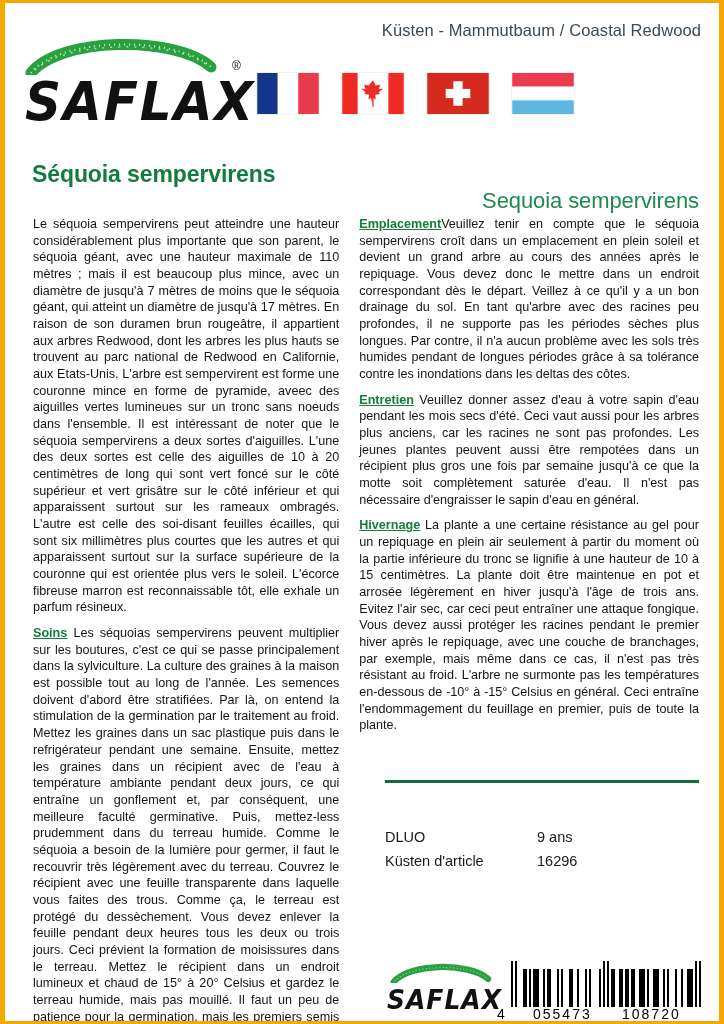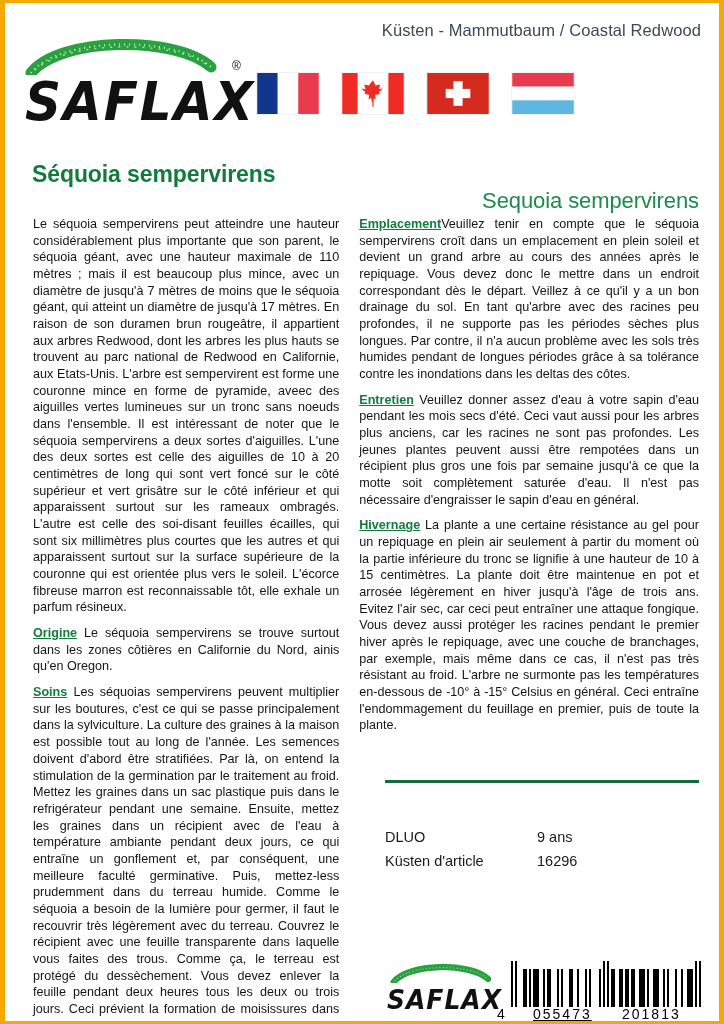--- a/index.html
+++ b/index.html
@@ -199,21 +199,21 @@
   .bar.spacer { background: transparent; }
   #barcode-digits {
     position: relative;
     height: 16px;
     font-family: "Liberation Sans", sans-serif;
     font-size: 14px;
     color: #000;
     margin-top: -1px;
   }
   #bc-d0 { position: absolute; left: 0px;  top: 0; }
-  #bc-d1 { position: absolute; left: 36px; top: 0; letter-spacing: 2px; text-decoration: underline; }
+  #bc-d1 { position: absolute; left: 36px; top: 0; letter-spacing: 2px; }
   #bc-d2 { position: absolute; left: 125px;top: 0; letter-spacing: 2px; }
 </style>
 </head>
 <body>
 
 <div id="packet">
 
   <div id="header">
 
     <div id="header-title">Küsten - Mammutbaum / Coastal Redwood</div>
@@ -260,21 +260,20 @@
   </div>
 
   <div id="title-latin">Sequoia sempervirens</div>
   <div id="title-fr">Séquoia sempervirens</div>
 
   <div id="cols">
 
     <div id="col-left">
       <p class="body">Le séquoia sempervirens peut atteindre une hauteur considérablement plus importante que son parent, le séquoia géant, avec une hauteur maximale de 110 mètres ; mais il est beaucoup plus mince, avec un diamètre de jusqu'à 7 mètres de moins que le séquoia géant, qui atteint un diamètre de jusqu'à 17 mètres. En raison de son duramen brun rougeâtre, il appartient aux arbres Redwood, dont les arbres les plus hauts se trouvent au parc national de Redwood en Californie, aux Etats-Unis. L'arbre est sempervirent est forme une couronne mince en forme de pyramide, aveec des aiguilles vertes lumineues sur un tronc sans noeuds dans l'ensemble. Il est intéressant de noter que le séquoia sempervirens a deux sortes d'aiguilles. L'une des deux sortes est celle des aiguilles de 10 à 20 centimètres de long qui sont vert foncé sur le côté supérieur et vert grisâtre sur le côté inférieur et qui apparaissent surtout sur les rameaux ombragés. L'autre est celle des soi-disant feuilles écailles, qui sont six millimètres plus courtes que les autres et qui apparaissent surtout sur la surface supérieure de la couronne qui est orientée plus vers le soleil. L'écorce fibreuse marron est reconnaissable tôt, elle exhale un parfum résineux.</p>
 
-      <p class="body"><span class="sec-head">Origine</span><span> Le séquoia sempervirens se trouve surtout dans les zones côtières en Californie du Nord, ainis qu'en Oregon.</span></p>
 
       <p class="body"><span class="sec-head">Soins</span><span>  Les séquoias sempervirens peuvent multiplier sur les boutures, c'est ce qui se passe principalement dans la sylviculture. La culture des graines à la maison est possible tout au long de l'année. Les semences doivent d'abord être stratifiées. Par là, on entend la stimulation de la germination par le traitement au froid. Mettez les graines dans un sac plastique puis dans le refrigérateur pendant une semaine. Ensuite, mettez les graines dans un récipient avec de l'eau à température ambiante pendant deux jours, ce qui entraîne un gonflement et, par conséquent, une meilleure faculté germinative. Puis, mettez-less prudemment dans du terreau humide. Comme le séquoia a besoin de la lumière pour germer, il faut le recouvrir très légèrement avec du terreau. Couvrez le récipient avec une feuille transparente dans laquelle vous faites des trous. Comme ça, le terreau est protégé du dessèchement. Vous devez enlever la feuille pendant deux heures tous les deux ou trois jours. Ceci prévient la formation de moisissures dans le terreau. Mettez le récipient dans un endroit lumineux et chaud de 15° à 20° Celsius et gardez le terreau humide, mais pas mouillé. Il faut un peu de patience pour la germination, mais les premiers semis doivent apparaître après deux à six semaines.</span></p>
     </div>
 
     <div id="col-right">
       <p class="body"><span class="sec-head">Emplacement</span><span>Veuillez tenir en compte que le séquoia sempervirens croît dans un emplacement en plein soleil et devient un grand arbre au cours des années après le repiquage. Vous devez donc le mettre dans un endroit correspondant dès le départ. Veillez à ce qu'il y a un bon drainage du sol. En tant qu'arbre avec des racines peu profondes, il ne supporte pas les périodes sèches plus longues. Par contre, il n'a aucun problème avec les sols très humides pendant de longues périodes grâce à sa tolérance contre les inondations dans les deltas des côtes.</span></p>
 
       <p class="body"><span class="sec-head">Entretien</span><span> Veuillez donner assez d'eau à votre sapin d'eau pendant les mois secs d'été. Ceci vaut aussi pour les arbres plus anciens, car les racines ne sont pas profondes. Les jeunes plantes peuvent aussi être rempotées dans un récipient plus gros une fois par semaine jusqu'à ce que la motte soit complètement saturée d'eau. Il n'est pas nécessaire d'engraisser le sapin d'eau en général.</span></p>
 
       <p class="body"><span class="sec-head">Hivernage</span><span> La plante a une certaine résistance au gel pour un repiquage en plein air seulement à partir du moment où la partie inférieure du tronc se lignifie à une hauteur de 10 à 15 centimètres. La plante doit être maintenue en pot et arrosée légèrement en hiver jusqu'à l'âge de trois ans. Evitez l'air sec, car ceci peut entraîner une attaque fongique. Vous devez aussi protéger les racines pendant le premier hiver après le repiquage, avec une couche de branchages, par exemple, mais même dans ce cas, il n'est pas très résistant au froid. L'arbre ne surmonte pas les températures en-dessous de -10° à -15° Celsius en général. Ceci entraîne l'endommagement du feuillage en premier, puis de toute la plante.</span></p>
@@ -357,17 +356,17 @@
         <div class="bar spacer" style="width: 4px; height: 38px;"></div>
         <div class="bar" style="width: 6px; height: 38px;"></div>
         <div class="bar spacer" style="width: 2px; height: 38px;"></div>
         <div class="bar" style="width: 2px; height: 46px;"></div>
         <div class="bar spacer" style="width: 2px; height: 46px;"></div>
         <div class="bar" style="width: 2px; height: 46px;"></div>
       </div>
     <div id="barcode-digits">
       <span id="bc-d0">4</span>
       <span id="bc-d1">055473</span>
-      <span id="bc-d2">201813</span>
+      <span id="bc-d2">108720</span>
     </div>
   </div>
 
 </div>
 
 </body></html>

